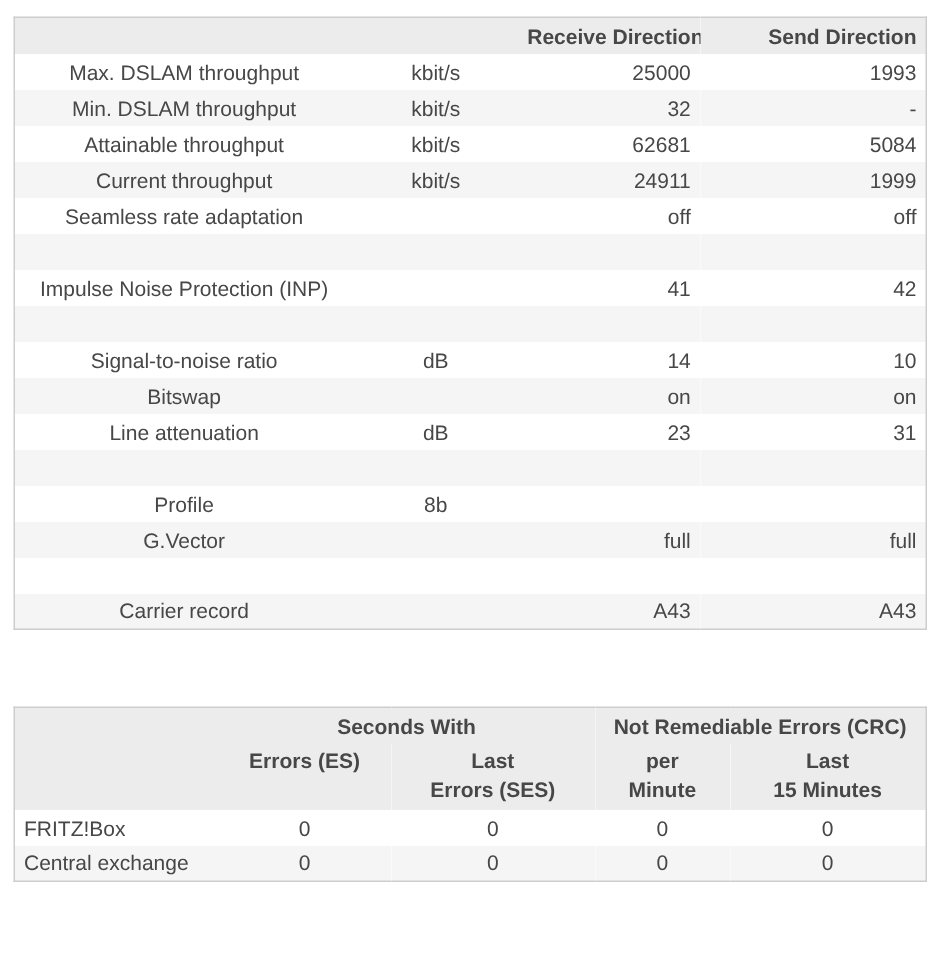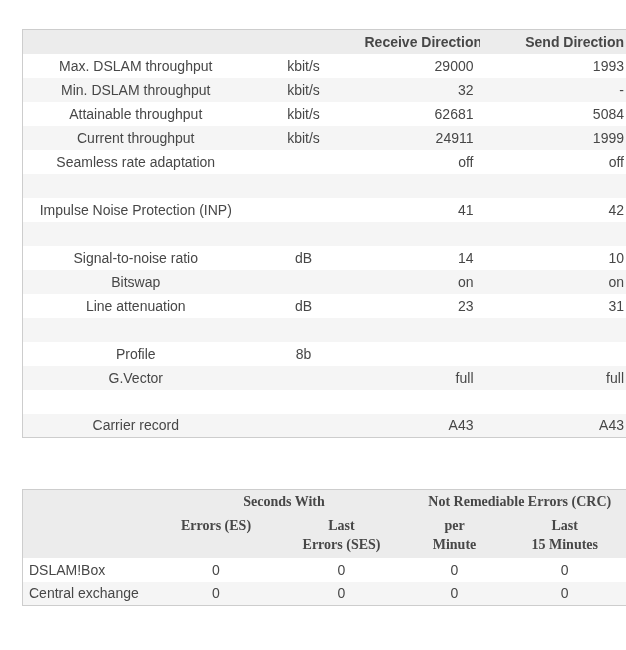--- a/index.html
+++ b/index.html
@@ -11,37 +11,37 @@
     --page-bg:#ffffff;
   }
   *{box-sizing:border-box;}
   html,body{margin:0;padding:0;}
   body{
     width:626px;height:650px;overflow:hidden;
     background:var(--page-bg);
     font-family:"Liberation Sans","DejaVu Sans",sans-serif;
     font-size:14px;color:var(--text-color);
   }
-  .wrap{padding:29px 9px 0 9px;margin-left:13px;}
+  .wrap{padding:11px 9px 0 9px;}
   table{
     border-collapse:collapse;table-layout:fixed;
     width:608px;border:1px solid var(--border-color);
   }
   td{padding:0 6px;vertical-align:middle;overflow:hidden;white-space:nowrap;}
   
   .t1 tr{height:24px;}
   .t1 thead tr{background:var(--header-bg);}
   .t1 thead td{font-weight:bold;}
   .t1 tbody tr{background:var(--row-bg);}
   .t1 tbody tr:nth-child(even){background:var(--stripe-bg);}
   .t1 .c-label,.t1 .c-unit{text-align:center;}
   .t1 .c-rx,.t1 .c-tx{text-align:right;}
   
   .t2{margin-top:51px;}
-  .t2 thead tr{background:var(--header-bg);font-family:Liberation Serif, serif;}
+  .t2 thead tr{background:var(--header-bg);}
   .t2 thead td{font-weight:bold;text-align:center;}
   .t2 thead tr.grp{height:24px;}
   .t2 thead tr.sub{height:44px;}
   .t2 thead tr.sub td{vertical-align:top;padding-top:2px;line-height:19px;}
   .t2 tbody tr{height:24px;background:var(--row-bg);}
   .t2 tbody tr:nth-child(even){background:var(--stripe-bg);}
   .t2 .c-label{text-align:left;}
   .t2 .c-val{text-align:center;}
 </style>
 </head>
@@ -61,21 +61,21 @@
         <td class="c-label"></td>
         <td class="c-unit"></td>
         <td class="c-rx">Receive Direction</td>
         <td class="c-tx">Send Direction</td>
       </tr>
     </thead>
     <tbody>
       <tr>
         <td class="c-label">Max. DSLAM throughput</td>
         <td class="c-unit">kbit/s</td>
-        <td class="c-rx">29000</td>
+        <td class="c-rx">25000</td>
         <td class="c-tx">1993</td>
       </tr>
       <tr>
         <td class="c-label">Min. DSLAM throughput</td>
         <td class="c-unit">kbit/s</td>
         <td class="c-rx">32</td>
         <td class="c-tx">-</td>
       </tr>
       <tr>
         <td class="c-label">Attainable throughput</td>
@@ -192,21 +192,21 @@
           <div>Minute</div>
         </td>
         <td>
           <div>Last</div>
           <div>15 Minutes</div>
         </td>
       </tr>
     </thead>
     <tbody>
       <tr>
-        <td class="c-label">DSLAM!Box</td>
+        <td class="c-label">FRITZ!Box</td>
         <td class="c-val">0</td>
         <td class="c-val">0</td>
         <td class="c-val">0</td>
         <td class="c-val">0</td>
       </tr>
       <tr>
         <td class="c-label">Central exchange</td>
         <td class="c-val">0</td>
         <td class="c-val">0</td>
         <td class="c-val">0</td>

